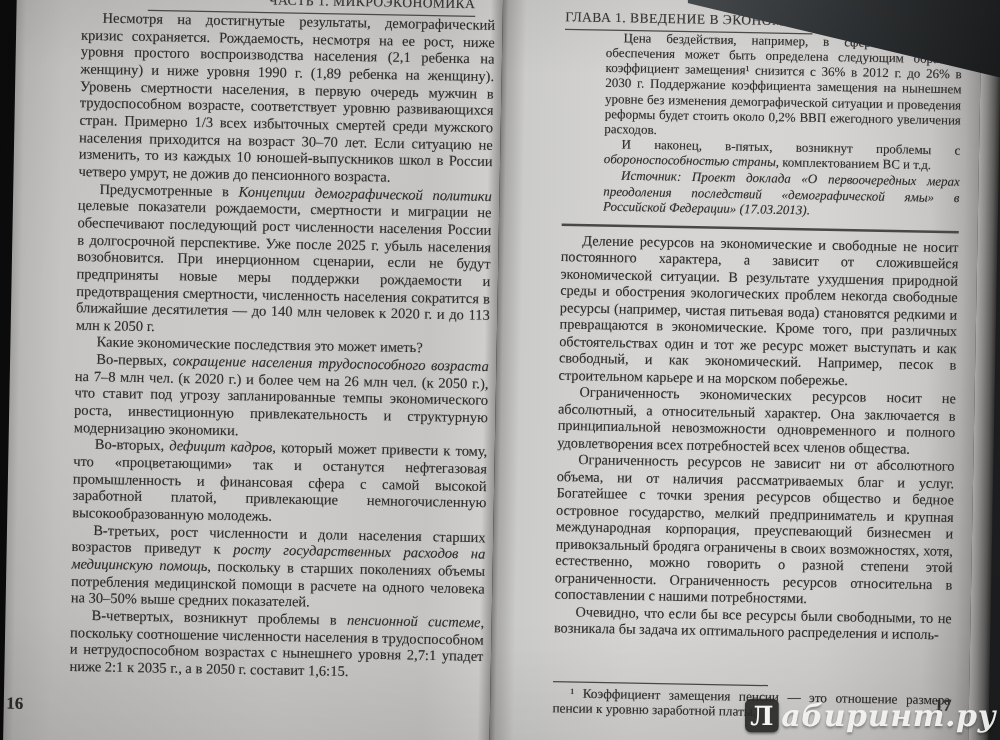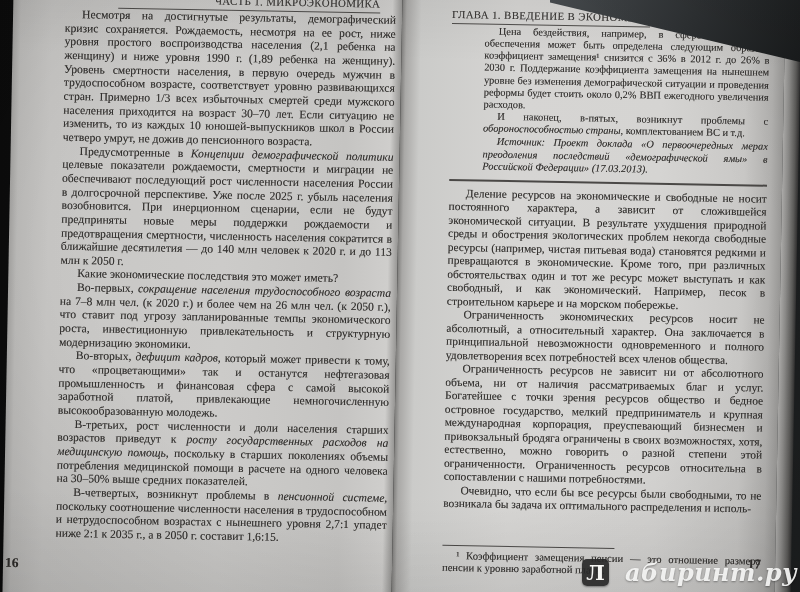--- a/index.html
+++ b/index.html
@@ -75,21 +75,21 @@
     position:absolute; right:3px; bottom:5px; z-index:20;
     display:flex; align-items:center;
     font-family:"DejaVu Serif","Liberation Serif",serif;
   }
   .wm-box {
     width:27px; height:27px; border-radius:5px; background:rgba(40,40,40,0.92);
     color:#f5f5f3; display:flex; align-items:center; justify-content:center;
     font-size:21px; font-weight:700; box-shadow:0 1px 2px rgba(0,0,0,0.4);
   }
   .wm-text {
-    margin-left:16px; font-size:24px; font-weight:700; font-style:italic;
+    margin-left:2px; font-size:24px; font-weight:700; font-style:italic;
     color:rgba(248,248,246,0.93); letter-spacing:0.5px; white-space:nowrap;
     text-shadow:0 1px 2px rgba(0,0,0,0.35);
     text-align:right;
   }
 </style>
 </head>
 <body>
 
 <div class="photo">
   <div class="book">

